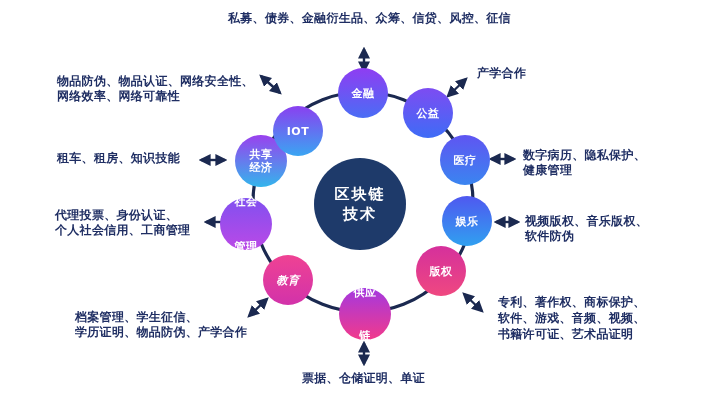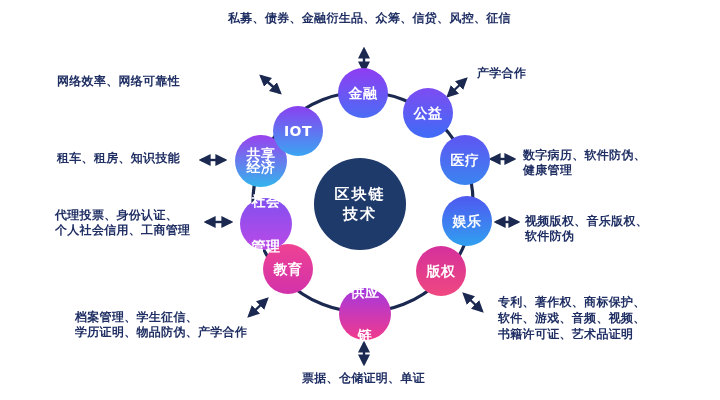--- a/index.html
+++ b/index.html
@@ -8,21 +8,21 @@
     font-family:"DejaVu Sans","Liberation Sans",sans-serif;overflow:hidden;
   }
   .overlay{position:absolute;left:0;top:0;z-index:1;}
   .ring{fill:none;stroke:#1b2950;stroke-width:3.2;}
   .arrow{stroke:#1b2950;stroke-width:2.4;}
   .node{
     position:absolute;border-radius:50%;display:flex;flex-direction:column;
     align-items:center;justify-content:center;color:#fff;font-weight:bold;
     text-align:center;z-index:2;
   }
-  .node span{display:block;font-size:14px;line-height:13px;letter-spacing:.5px;}
+  .node span{display:block;font-size:11px;line-height:13px;letter-spacing:.5px;}
   .d50{width:50px;height:50px;}
   .d52{width:52px;height:52px;}
   .center-circle{
     position:absolute;left:314px;top:158px;width:92px;height:92px;border-radius:50%;
     background:#1e3a6a;display:flex;flex-direction:column;align-items:center;
     justify-content:center;z-index:2;
   }
   .center-circle span{color:#ffffff;font-size:15px;font-weight:bold;line-height:20px;letter-spacing:2px;}
   .anno{
     position:absolute;color:#1f2e63;font-size:12px;font-weight:600;
@@ -72,60 +72,61 @@
   <div class="node d50" style="left: 442px; top: 196px; background: linear-gradient(rgb(79, 88, 240), rgb(48, 160, 240));">
     <span>娱乐</span>
   </div>
   <div class="node d50" style="left: 416px; top: 246px; background: linear-gradient(rgb(213, 48, 156), rgb(239, 72, 128));">
     <span>版权</span>
   </div>
   <div class="node d52" style="left: 339px; top: 288px; background: linear-gradient(rgb(164, 56, 224), rgb(242, 58, 139)); gap: 30px;">
     <span>供应</span>
     <span>链</span>
   </div>
-  <div class="node d50" style="left: 263px; top: 244px; background: linear-gradient(rgb(239, 66, 147), rgb(210, 50, 170));">
+  <div class="node d50" style="left: 263px; top: 255px; background: linear-gradient(rgb(239, 66, 147), rgb(210, 50, 170)); font-style: italic;">
     <span>教育</span>
   </div>
-  <div class="node d52" style="left: 240px; top: 198px; background: linear-gradient(rgb(129, 80, 240), rgb(187, 73, 230)); gap: 32px;">
+  <div class="node d52" style="left: 220px; top: 198px; background: linear-gradient(rgb(129, 80, 240), rgb(187, 73, 230)); gap: 32px;">
     <span>社会</span>
     <span>管理</span>
   </div>
   <div class="node d52" style="left: 235px; top: 135px; background: linear-gradient(rgb(154, 65, 238), rgb(51, 181, 236));">
     <span>共享</span>
     <span>经济</span>
   </div>
   <div class="node d50" style="left: 273px; top: 106px; background: linear-gradient(rgb(138, 64, 240), rgb(58, 165, 242));">
     <span>IOT</span>
   </div>
 
   <div class="anno" style="left:228px;top:11px">
     <span>私募、债券、金融衍生品、众筹、信贷、风控、征信</span>
   </div>
   <div class="anno" style="left:477px;top:66px">
     <span>产学合作</span>
   </div>
   <div class="anno" style="left:57px;top:74px">
+    <span>物品防伪、物品认证、网络安全性、</span>
     <span>网络效率、网络可靠性</span>
   </div>
   <div class="anno" style="left:57px;top:151px">
     <span>租车、租房、知识技能</span>
   </div>
   <div class="anno" style="left:55px;top:208px">
     <span>代理投票、身份认证、</span>
     <span>个人社会信用、工商管理</span>
   </div>
   <div class="anno" style="left:75px;top:310px">
     <span>档案管理、学生征信、</span>
     <span>学历证明、物品防伪、产学合作</span>
   </div>
   <div class="anno" style="left:302px;top:371px">
     <span>票据、仓储证明、单证</span>
   </div>
   <div class="anno" style="left:523px;top:148px">
-    <span>数字病历、软件防伪、</span>
+    <span>数字病历、隐私保护、</span>
     <span>健康管理</span>
   </div>
   <div class="anno" style="left:525px;top:214px">
     <span>视频版权、音乐版权、</span>
     <span>软件防伪</span>
   </div>
   <div class="anno lh16" style="left:498px;top:294px">
     <span>专利、著作权、商标保护、</span>
     <span>软件、游戏、音频、视频、</span>
     <span>书籍许可证、艺术品证明</span>

